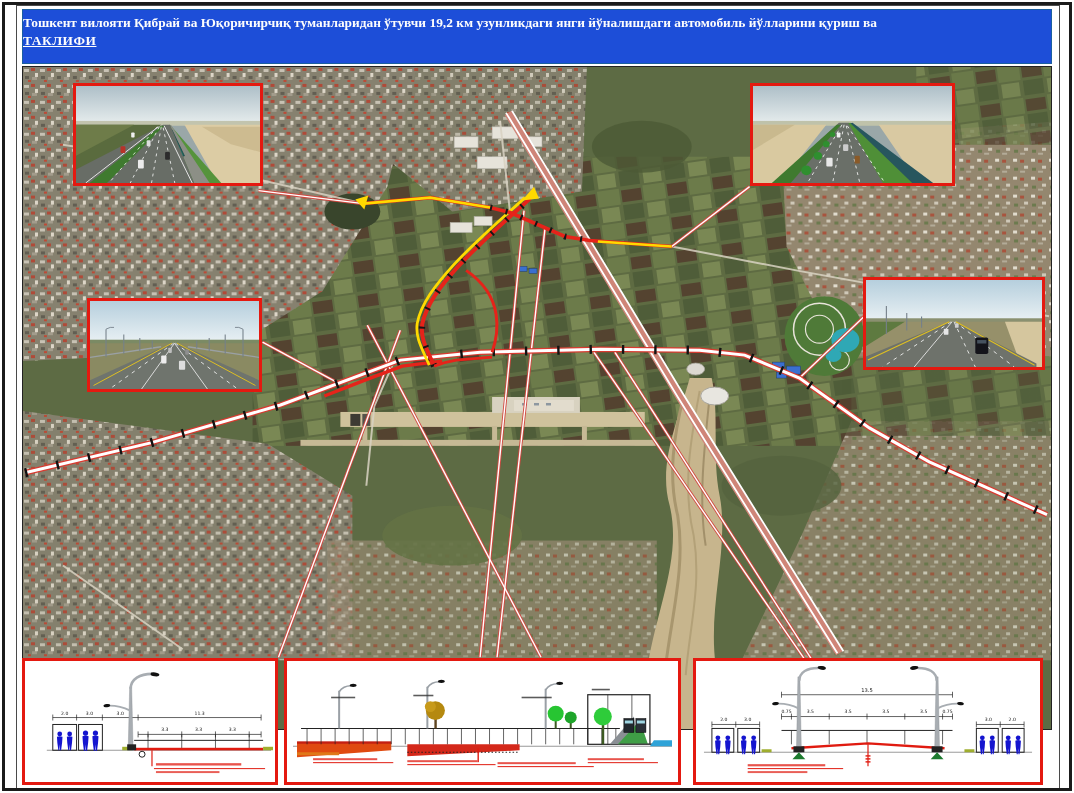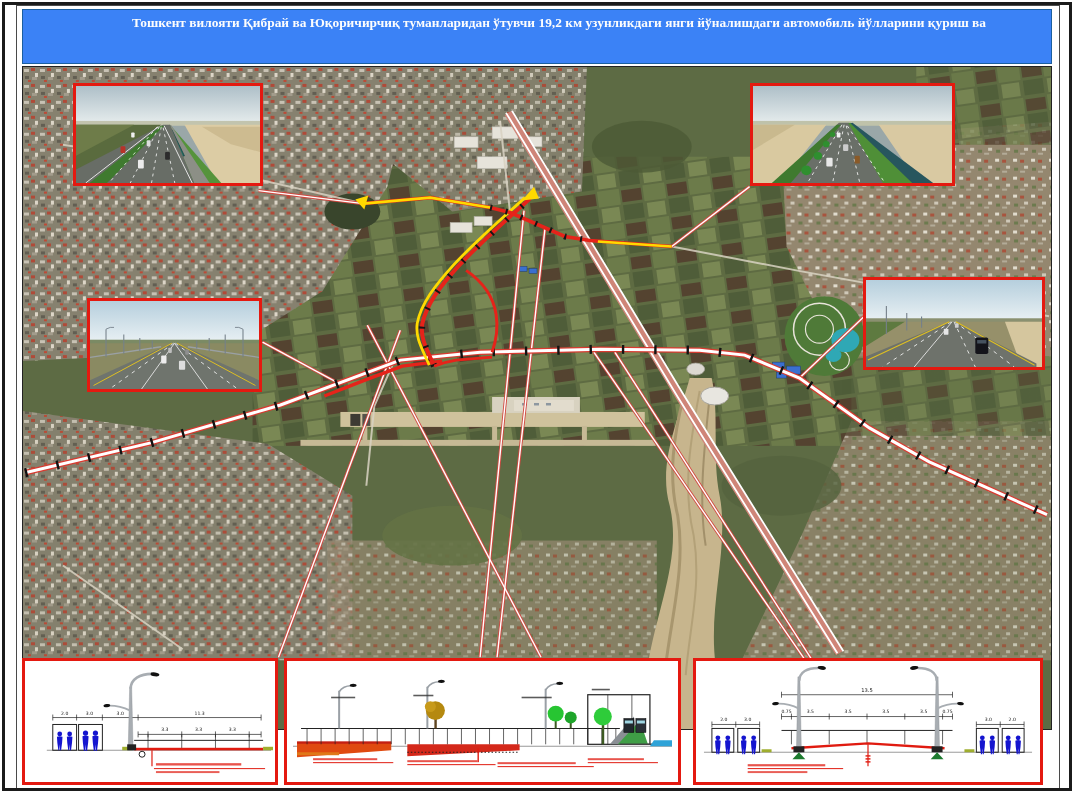--- a/index.html
+++ b/index.html
@@ -1,23 +1,23 @@
 <!DOCTYPE html>
 <html><head>
 <meta charset="utf-8">
 <style>
   html,body{margin:0;padding:0;background:#ffffff;}
   .page{position:relative;width:1074px;height:793px;background:#ffffff;overflow:hidden;
         font-family:"Liberation Sans",sans-serif;}
   .outer-border{position:absolute;left:2px;top:2px;right:2px;bottom:2px;border:3px solid #1b1b1b;pointer-events:none;z-index:40;}
   .inner-frame{position:absolute;left:16px;top:5px;right:14px;bottom:4px;border:1px solid #4a4a4a;pointer-events:none;z-index:39;}
-  .header{position:absolute;left:22px;top:9px;width:1030px;height:55px;background:#3b82f6;
-          border:1px solid #1b5fa0;box-sizing:border-box;color:#fdfdfd;text-align:center;
+  .header{position:absolute;left:22px;top:9px;width:1030px;height:55px;background:#1d4ed8;
+          border:1px solid #1b5fa0;box-sizing:border-box;color:#fdfdfd;text-align:left;
           font-family:"Liberation Serif",serif;font-weight:bold;font-size:13.4px;line-height:1.32;
-          padding-top:4px;z-index:5;padding-left:44px;}
+          padding-top:4px;z-index:5;}
   .header .l3{text-decoration:underline;letter-spacing:.5px;}
   .map-wrap{position:absolute;left:22px;top:66px;width:1030px;height:664px;z-index:1;border:1px solid #222;box-sizing:border-box;}
   .map-wrap svg{display:block;width:100%;height:100%;}
   .inset{position:absolute;border:3px solid #e41910;box-sizing:border-box;background:#9aa7a8;z-index:10;}
   .inset svg{display:block;width:100%;height:100%;}
   #insetA{left:73px;top:83px;width:190px;height:103px;}
   #insetB{left:750px;top:83px;width:205px;height:103px;}
   #insetC{left:87px;top:298px;width:175px;height:94px;}
   #insetD{left:863px;top:277px;width:182px;height:93px;}
   .xsec{position:absolute;border:3px solid #e41910;box-sizing:border-box;background:#ffffff;z-index:20;}
@@ -30,20 +30,21 @@
 </style>
 </head>
 <body>
 
 <div class="page">
   <div class="outer-border"></div>
   <div class="inner-frame"></div>
 
   <div class="header">
     <div>Тошкент вилояти Қибрай ва Юқоричирчиқ туманларидан ўтувчи 19,2 км узунликдаги янги йўналишдаги автомобиль йўлларини қуриш ва</div>
+    <div class="l3">ТАКЛИФИ</div>
   </div>
 
   <div class="map-wrap">
   <svg viewBox="0 0 1030 664" preserveAspectRatio="none">
     <defs>
       <pattern id="urb" width="16" height="16" patternUnits="userSpaceOnUse">
         <rect width="16" height="16" fill="#86816f"></rect>
         <rect x="1" y="2" width="5" height="3" fill="#c8c2b4"></rect>
         <rect x="8" y="1" width="4" height="3" fill="#b04a38"></rect>
         <rect x="12" y="6" width="3" height="4" fill="#ddd6c8"></rect>

